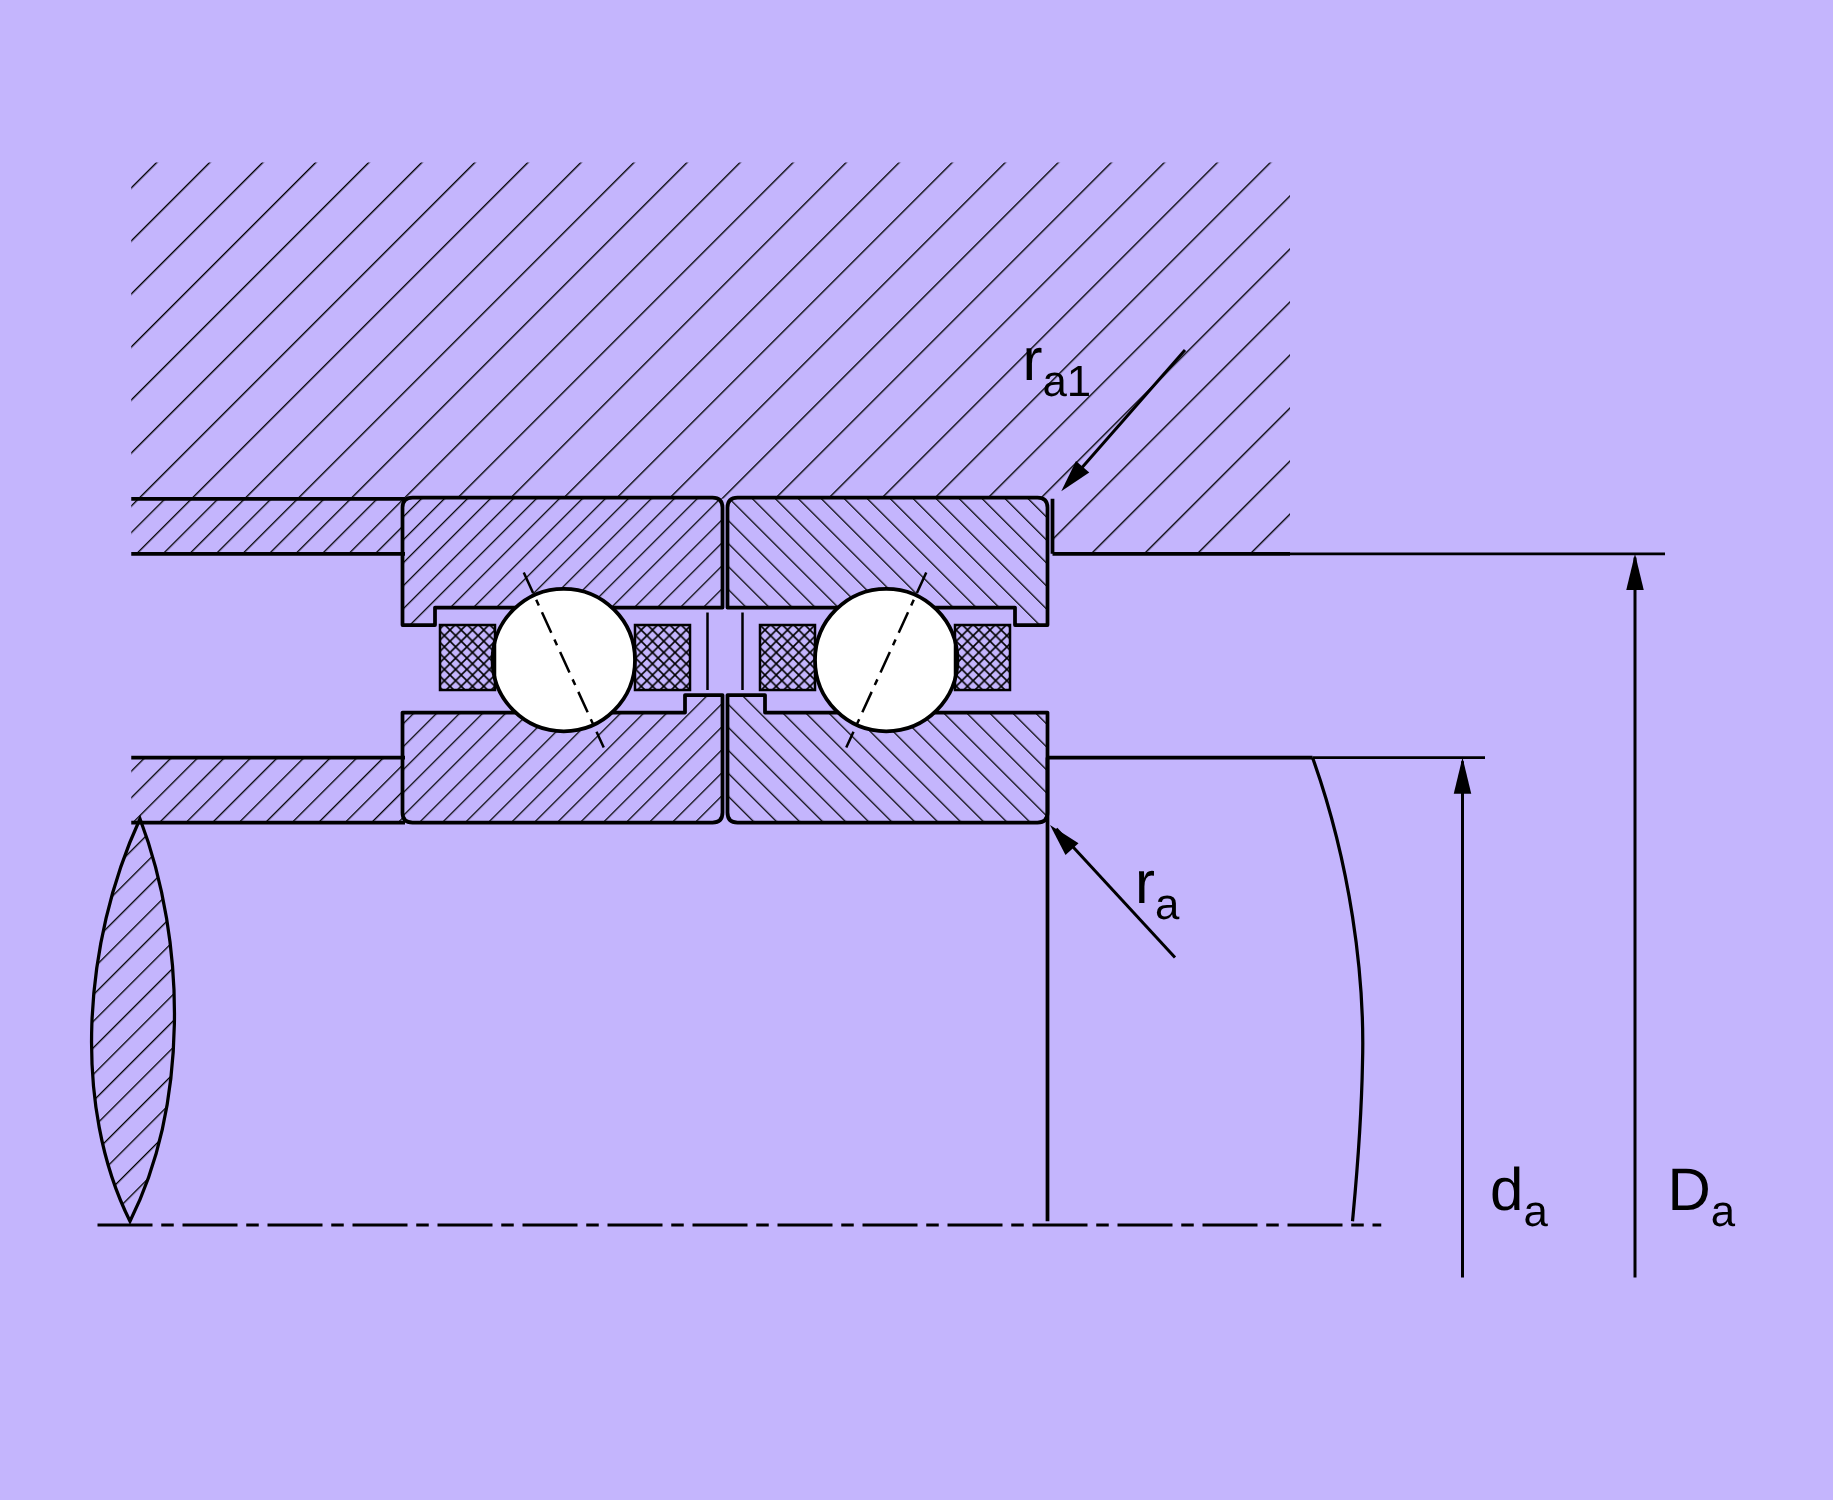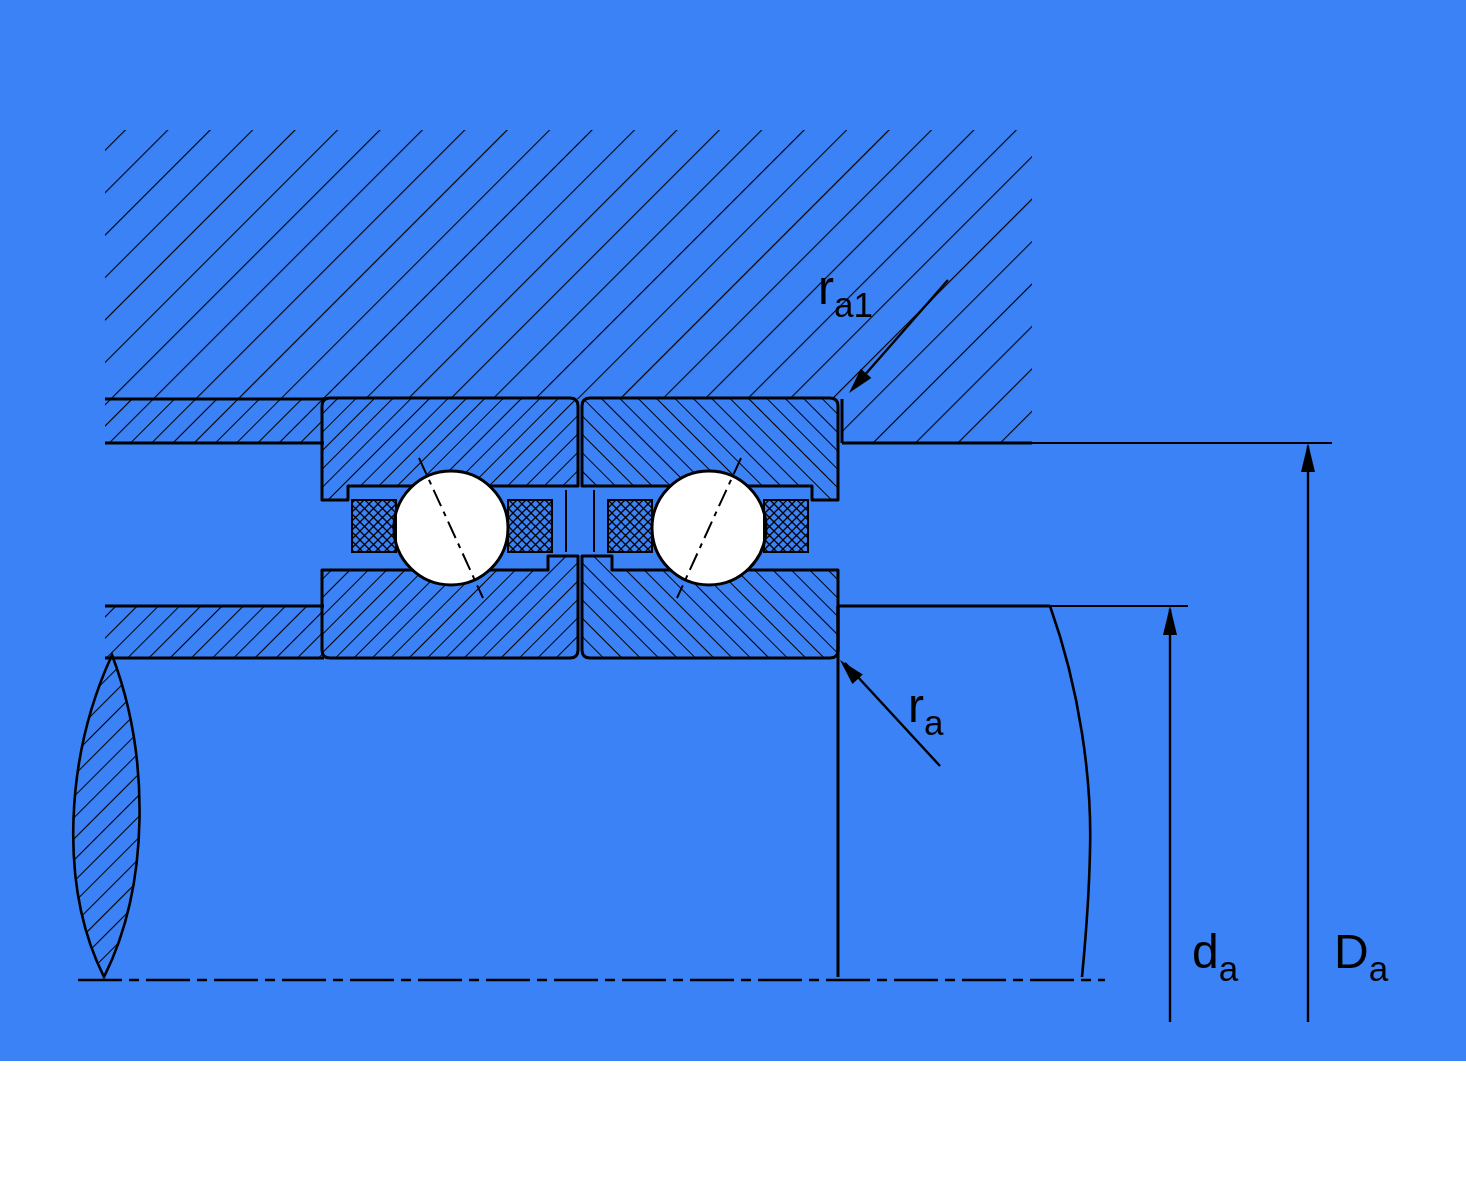--- a/index.html
+++ b/index.html
@@ -1,16 +1,16 @@
 <!DOCTYPE html>
 <html><head>
 <meta charset="utf-8">
 <style>
   html,body{margin:0;padding:0;background:#ffffff;}
-  .stage{position:relative;width:1466px;height:1061px;background:#3b82f6;overflow:hidden;}
+  .stage{position:relative;width:1466px;height:1200px;background:#c4b5fd;overflow:hidden;}
   svg{position:absolute;left:0;top:0;}
   text.dim-label{font-family:"Liberation Sans","DejaVu Sans",sans-serif;fill:#000;}
   .lbl-big{font-size:48px;}
   .lbl-sub{font-size:35px;}
 </style>
 </head>
 <body>
 
 <div class="stage">
 <svg width="1466" height="1200" viewBox="0 0 1466 1200">

